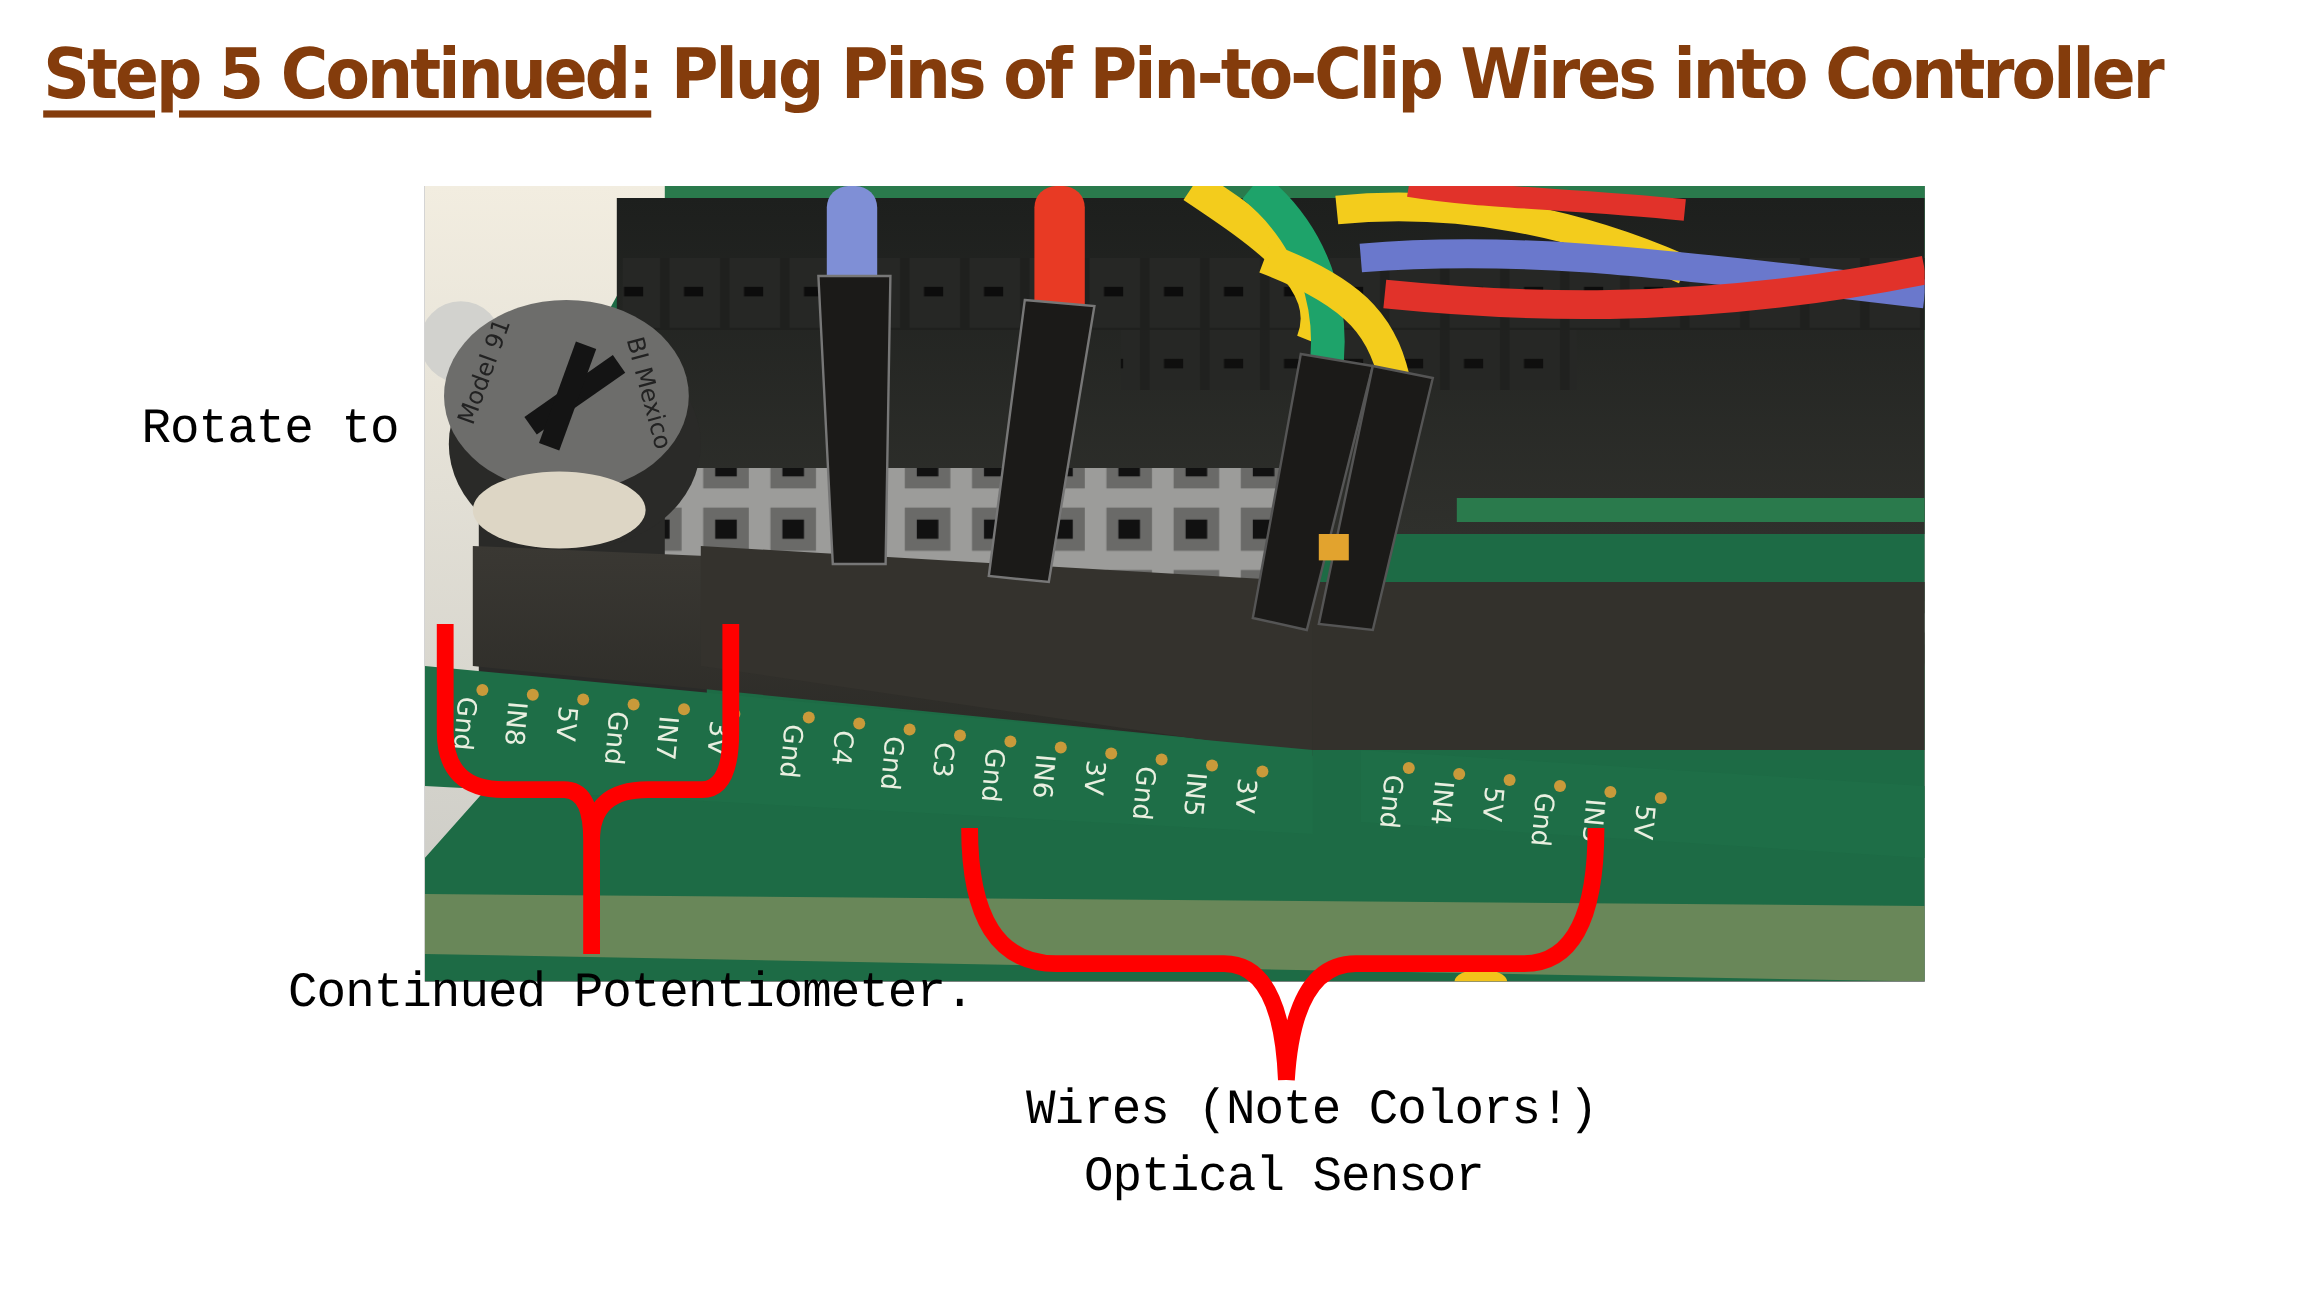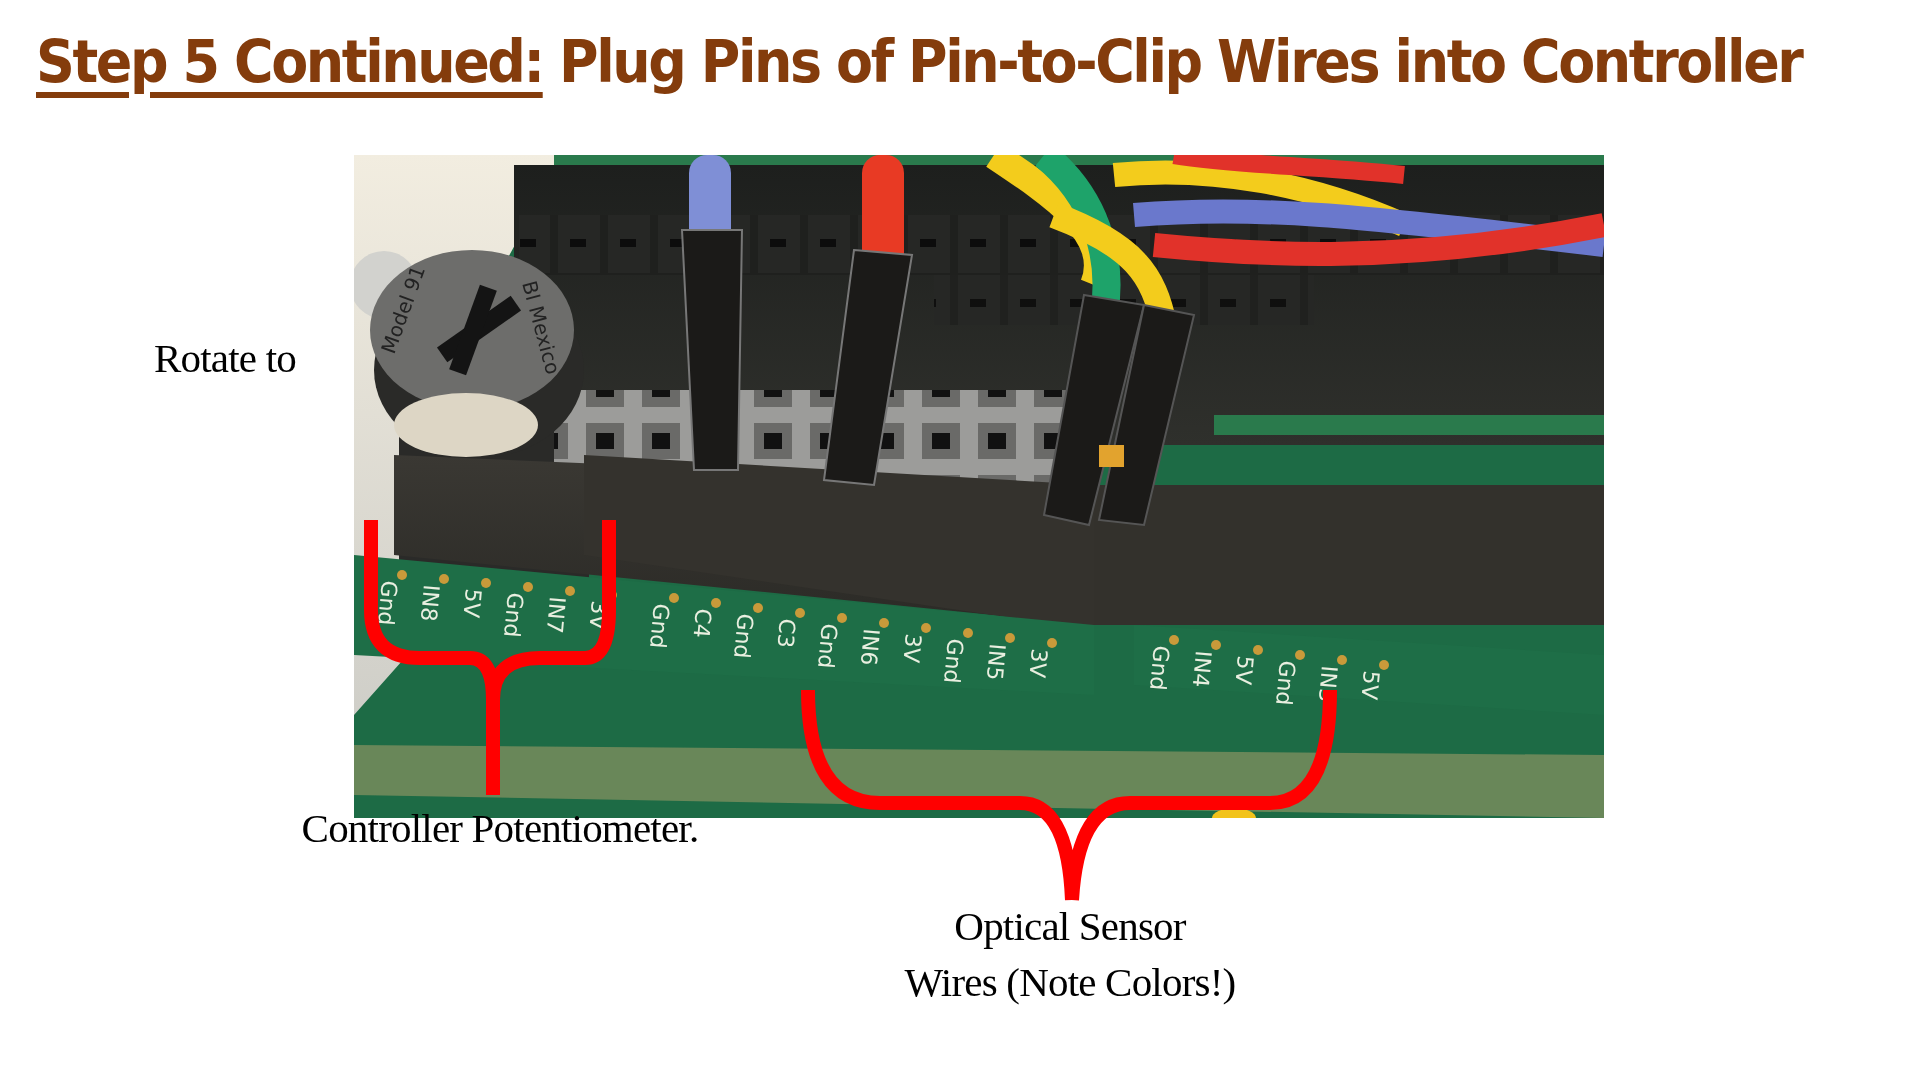--- a/index.html
+++ b/index.html
@@ -8,21 +8,21 @@
     font-family: "Liberation Sans", "DejaVu Sans", sans-serif;
   }
   .slide-title {
     position: absolute; left: 36px; top: 22px; width: 1880px; white-space: nowrap;
     font-family: "DejaVu Sans", "Liberation Sans", sans-serif; font-weight: bold;
     font-size: 58px; letter-spacing: -2.6px; color: #843c0c; line-height: 80px;
     transform: scaleX(0.93); transform-origin: left center;
   }
   .slide-title .u { text-decoration: underline; text-decoration-thickness: 6px; text-underline-offset: 10px; }
   .caption {
-    position: absolute; color: #000; font-family: Liberation Serif, serif;
+    position: absolute; color: #000; font-family: Liberation Mono, monospace;
     font-size: 41px; line-height: 56px; text-align: center; letter-spacing: -0.8px; white-space: nowrap;
   }
   #cap-rotate { left: 100px; top: 330px; width: 250px; }
   #cap-pot { left: 240px; top: 800px; width: 520px; }
   #cap-optical { left: 855px; top: 898px; width: 430px; }
 
   .photo { position: absolute; left: 354px; top: 155px; width: 1250px; height: 663px; overflow: hidden; background: #2a2a28; }
   .photo svg { display: block; }
   .overlay { position: absolute; left: 0; top: 0; width: 1920px; height: 1080px; pointer-events: none; }
 </style>
@@ -182,19 +182,19 @@
     <ellipse cx="880" cy="663" rx="22" ry="10" fill="#f2c31b"></ellipse>
   </svg>
 </div>
 
 <svg class="overlay" width="1920" height="1080" viewBox="0 0 1920 1080">
   <path id="brace-pot" d="M371,520 L371,610 Q371,658 420,658 L470,658 Q493,658 493,700 L493,795 M493,795 L493,700 Q493,658 540,658 L585,658 Q609,658 609,610 L609,520" fill="none" stroke-width="14" stroke-linejoin="round" stroke="#ff0000"></path>
   <path id="brace-optical" d="M808,690 Q808,803 880,803 L1020,803 Q1068,803 1072,900 M1072,900 Q1078,803 1130,803 L1270,803 Q1330,803 1330,690" fill="none" stroke-width="14" stroke-linejoin="round" stroke="#ff0000"></path>
 </svg>
 
 <div class="caption" id="cap-pot">
-  <div>Controller Potentiometer.</div>
+  <div>Continued Potentiometer.</div>
 </div>
 
 <div class="caption" id="cap-optical">
+  <div>Wires (Note Colors!)</div>
   <div>Optical Sensor</div>
-  <div>Wires (Note Colors!)</div>
 </div>
 
 </body></html>

